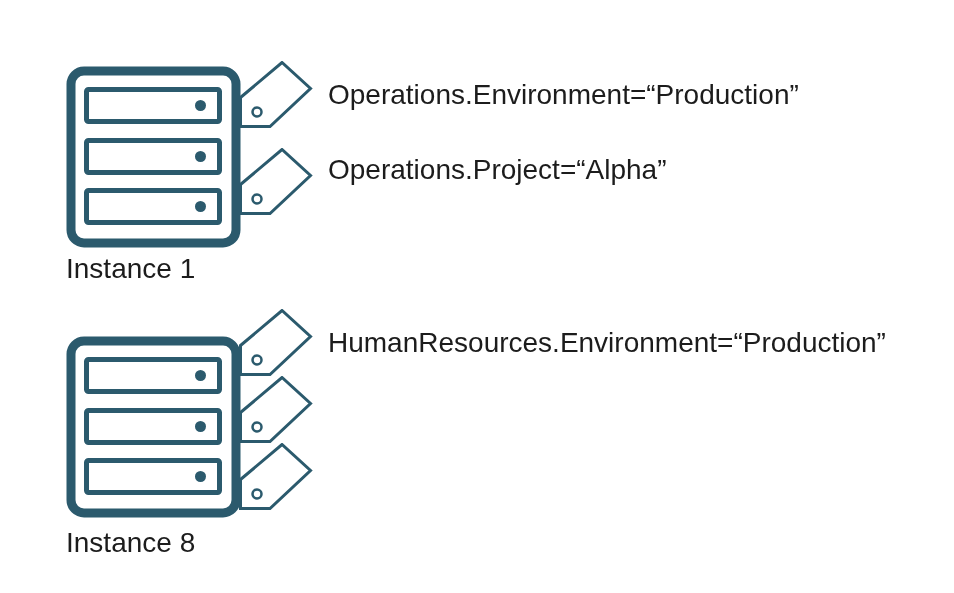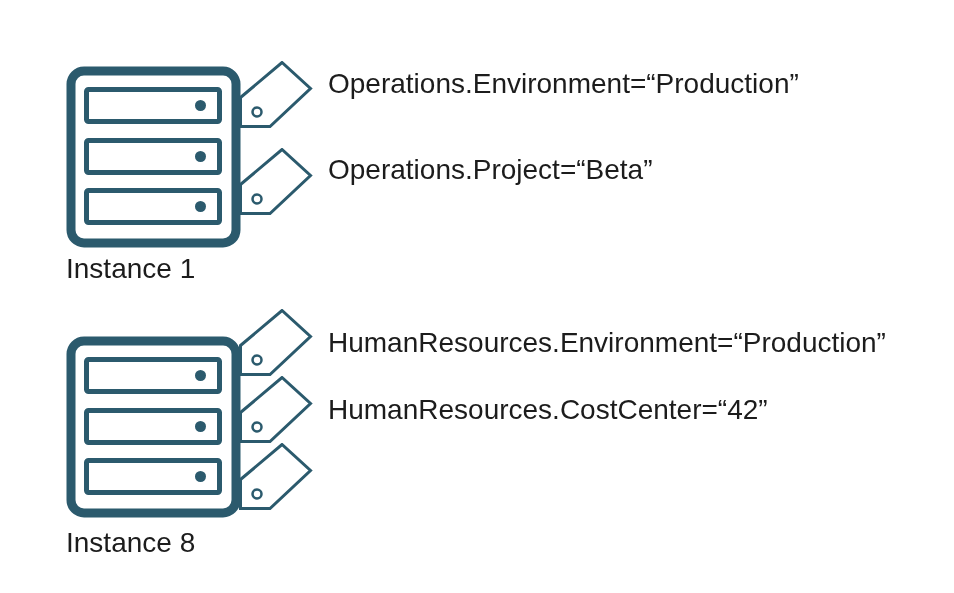--- a/index.html
+++ b/index.html
@@ -47,27 +47,27 @@
       <circle cx="138.5" cy="43.5" r="5.5"></circle>
       <circle cx="138.5" cy="94.5" r="5.5"></circle>
       <circle cx="138.5" cy="144.5" r="5.5"></circle>
     </g>
   </svg>
 
   <svg class="tag-icon" style="left:239px; top:61px;" width="74" height="67" viewBox="0 0 74 67" aria-hidden="true">
     <polygon points="1.5,36.5 43,1.5 71.5,27.5 31,65.5 1.5,65.5" fill="#ffffff" stroke="#2b5a6d" stroke-width="3"></polygon>
     <circle cx="18" cy="51" r="4.5" fill="none" stroke="#2b5a6d" stroke-width="2.5"></circle>
   </svg>
-  <div class="tag-label" style="top:68px;">Operations.Environment=“Production”</div>
+  <div class="tag-label" style="top:79px;">Operations.Environment=“Production”</div>
 
   <svg class="tag-icon" style="left:239px; top:148px;" width="74" height="67" viewBox="0 0 74 67" aria-hidden="true">
     <polygon points="1.5,36.5 43,1.5 71.5,27.5 31,65.5 1.5,65.5" fill="#ffffff" stroke="#2b5a6d" stroke-width="3"></polygon>
     <circle cx="18" cy="51" r="4.5" fill="none" stroke="#2b5a6d" stroke-width="2.5"></circle>
   </svg>
-  <div class="tag-label" style="top:154px;">Operations.Project=“Beta”</div>
+  <div class="tag-label" style="top:154px;">Operations.Project=“Alpha”</div>
 
   <div class="instance-label" style="top:253px;">Instance 1</div>
 
   <svg class="server-icon" style="left:62px; top:332px;" width="188" height="192" viewBox="0 0 188 192" aria-hidden="true">
     <g fill="#ffffff" stroke="#2b5a6d">
       <rect x="9" y="9" width="165" height="172" rx="13" stroke-width="9"></rect>
       <rect x="24.5" y="27.5" width="133" height="32" rx="2" stroke-width="5"></rect>
       <rect x="24.5" y="78.5" width="133" height="32" rx="2" stroke-width="5"></rect>
       <rect x="24.5" y="128.5" width="133" height="32" rx="2" stroke-width="5"></rect>
     </g>
@@ -81,21 +81,20 @@
   <svg class="tag-icon" style="left:239px; top:309px;" width="74" height="67" viewBox="0 0 74 67" aria-hidden="true">
     <polygon points="1.5,36.5 43,1.5 71.5,27.5 31,65.5 1.5,65.5" fill="#ffffff" stroke="#2b5a6d" stroke-width="3"></polygon>
     <circle cx="18" cy="51" r="4.5" fill="none" stroke="#2b5a6d" stroke-width="2.5"></circle>
   </svg>
   <div class="tag-label" style="top:327px;">HumanResources.Environment=“Production”</div>
 
   <svg class="tag-icon" style="left:239px; top:376px;" width="74" height="67" viewBox="0 0 74 67" aria-hidden="true">
     <polygon points="1.5,36.5 43,1.5 71.5,27.5 31,65.5 1.5,65.5" fill="#ffffff" stroke="#2b5a6d" stroke-width="3"></polygon>
     <circle cx="18" cy="51" r="4.5" fill="none" stroke="#2b5a6d" stroke-width="2.5"></circle>
   </svg>
-  <div class="tag-label" style="top:394px;">HumanResources.CostCenter=“42”</div>
 
   <svg class="tag-icon" style="left:239px; top:443px;" width="74" height="67" viewBox="0 0 74 67" aria-hidden="true">
     <polygon points="1.5,36.5 43,1.5 71.5,27.5 31,65.5 1.5,65.5" fill="#ffffff" stroke="#2b5a6d" stroke-width="3"></polygon>
     <circle cx="18" cy="51" r="4.5" fill="none" stroke="#2b5a6d" stroke-width="2.5"></circle>
   </svg>
 
   <div class="instance-label" style="top:527px;">Instance 8</div>
 
 </div>
 

